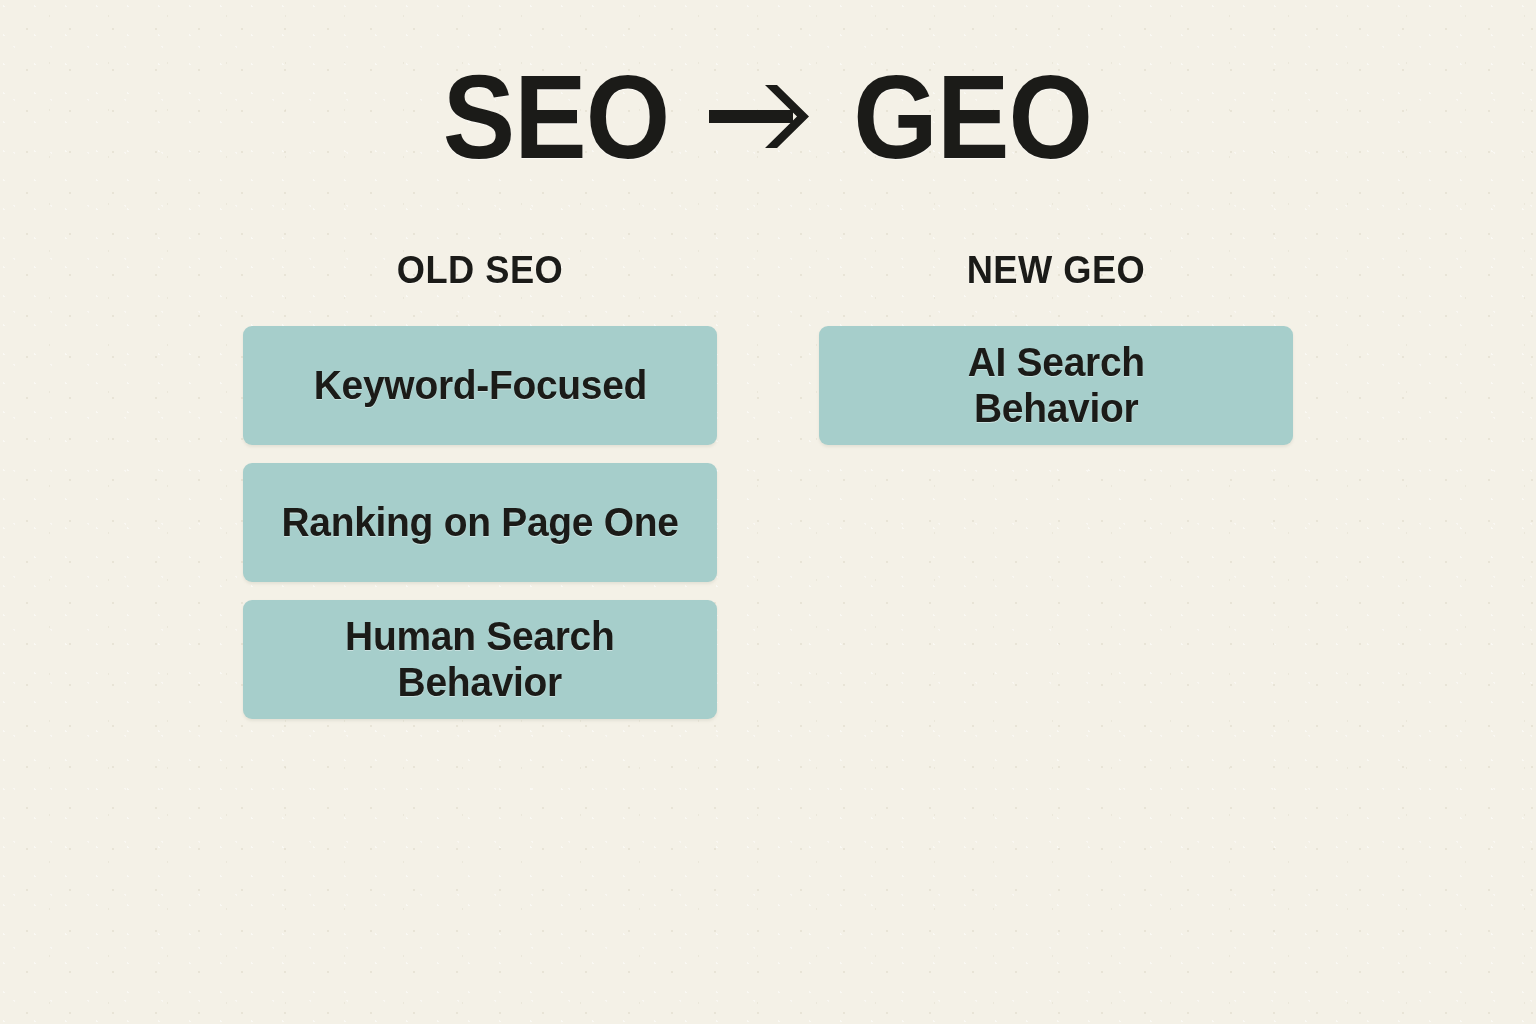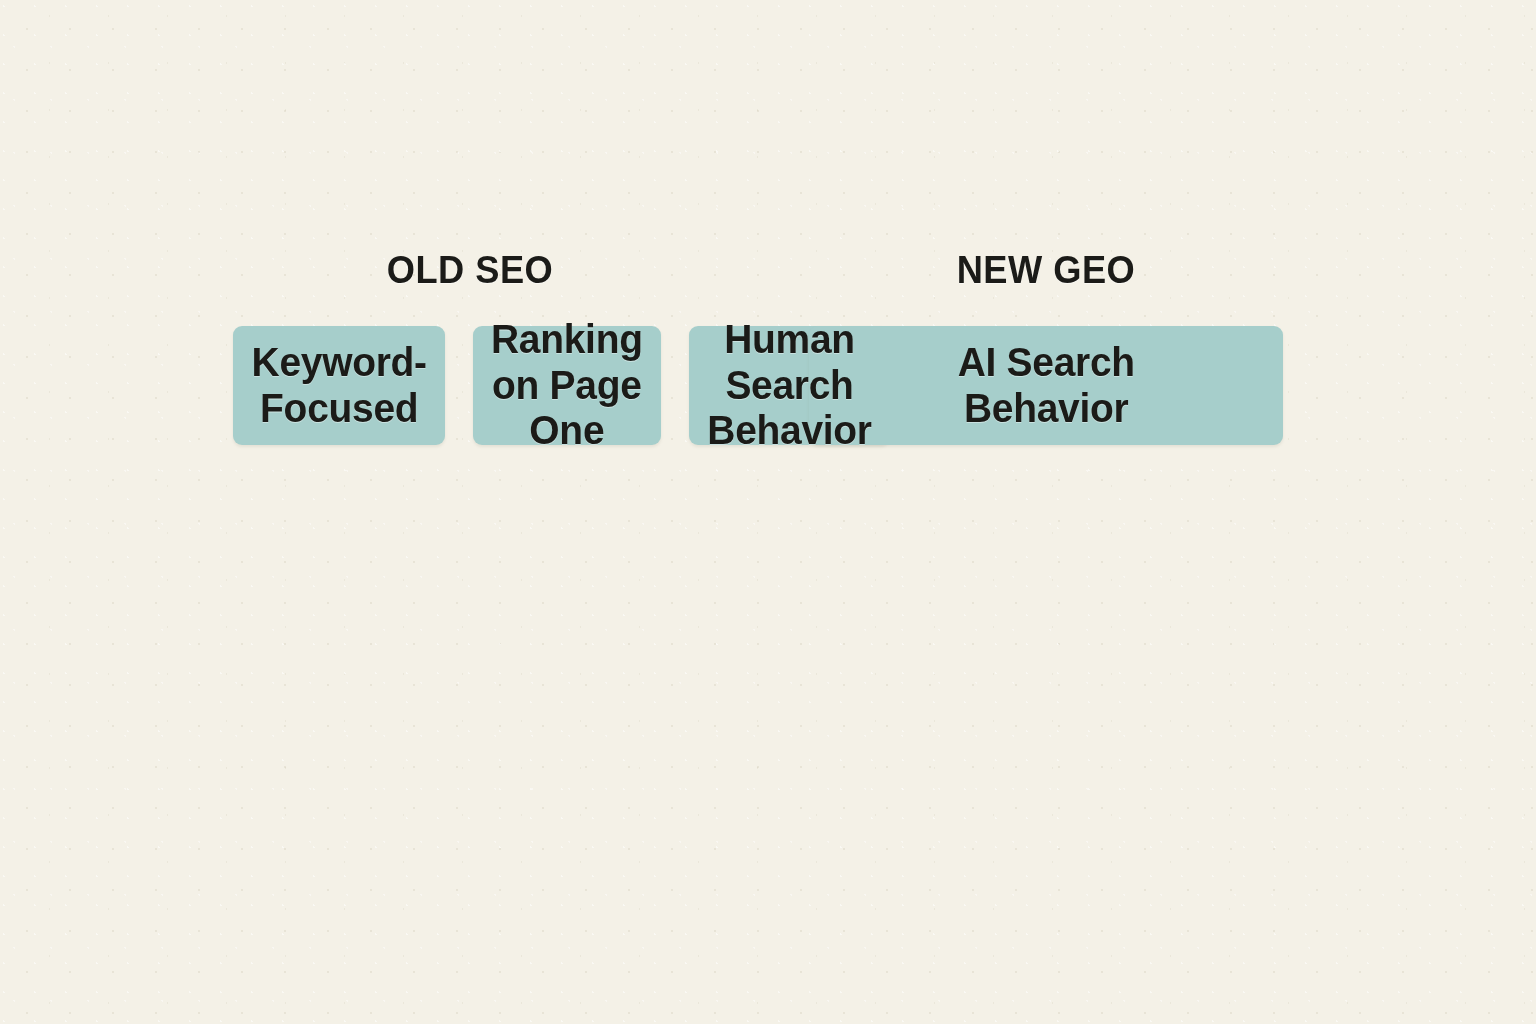--- a/index.html
+++ b/index.html
@@ -64,21 +64,21 @@
     top: 0;
     width: 112px;
     height: 84px;
     display: block;
   }
 
   
   .columns {
     position: absolute;
     top: 240px;
-    left: 233px;
+    left: 243px;
     width: 1050px;
     display: flex;
     gap: 102px;
   }
   .column {
     width: 474px;
     display: flex;
     flex-direction: column;
   }
   .column-header {
@@ -90,22 +90,22 @@
     font-weight: 700;
     color: #1b1b18;
     letter-spacing: 0.5px;
     transform: scaleX(0.93);
     text-shadow: 0 1px 0 rgba(255,255,255,0.5);
     white-space: nowrap;
     margin-bottom: 26px;
   }
   .card-list {
     display: flex;
-    flex-direction: row;
-    gap: 28px;
+    flex-direction: column;
+    gap: 18px;
   }
   .card {
     width: 474px;
     height: 119px;
     box-sizing: border-box;
     background: #a6cecb;
     border-radius: 9px;
     display: flex;
     align-items: center;
     justify-content: center;
@@ -122,20 +122,30 @@
     transform: scaleX(0.95);
     text-shadow: 0 1px 0 rgba(255,255,255,0.40);
     white-space: pre-line;
   }
 </style>
 </head>
 <body>
 
 <div id="canvas">
 
+  <div class="title-row">
+    <span class="title-word">SEO</span>
+    <span class="title-arrow">
+      <svg viewBox="0 0 112 84" xmlns="http://www.w3.org/2000/svg" aria-hidden="true">
+        <rect x="4" y="35" width="84" height="13" fill="#1b1b18"></rect>
+        <path d="M60 10 L72 10 L104 41.5 L72 73 L60 73 L92 41.5 Z" fill="#1b1b18"></path>
+      </svg>
+    </span>
+    <span class="title-word">GEO</span>
+  </div>
 
   <div class="columns">
 
     <div class="column">
       <div class="column-header">OLD SEO</div>
       <div class="card-list">
         <div class="card">
           <span class="card-label">Keyword-Focused</span>
         </div>
         <div class="card">

